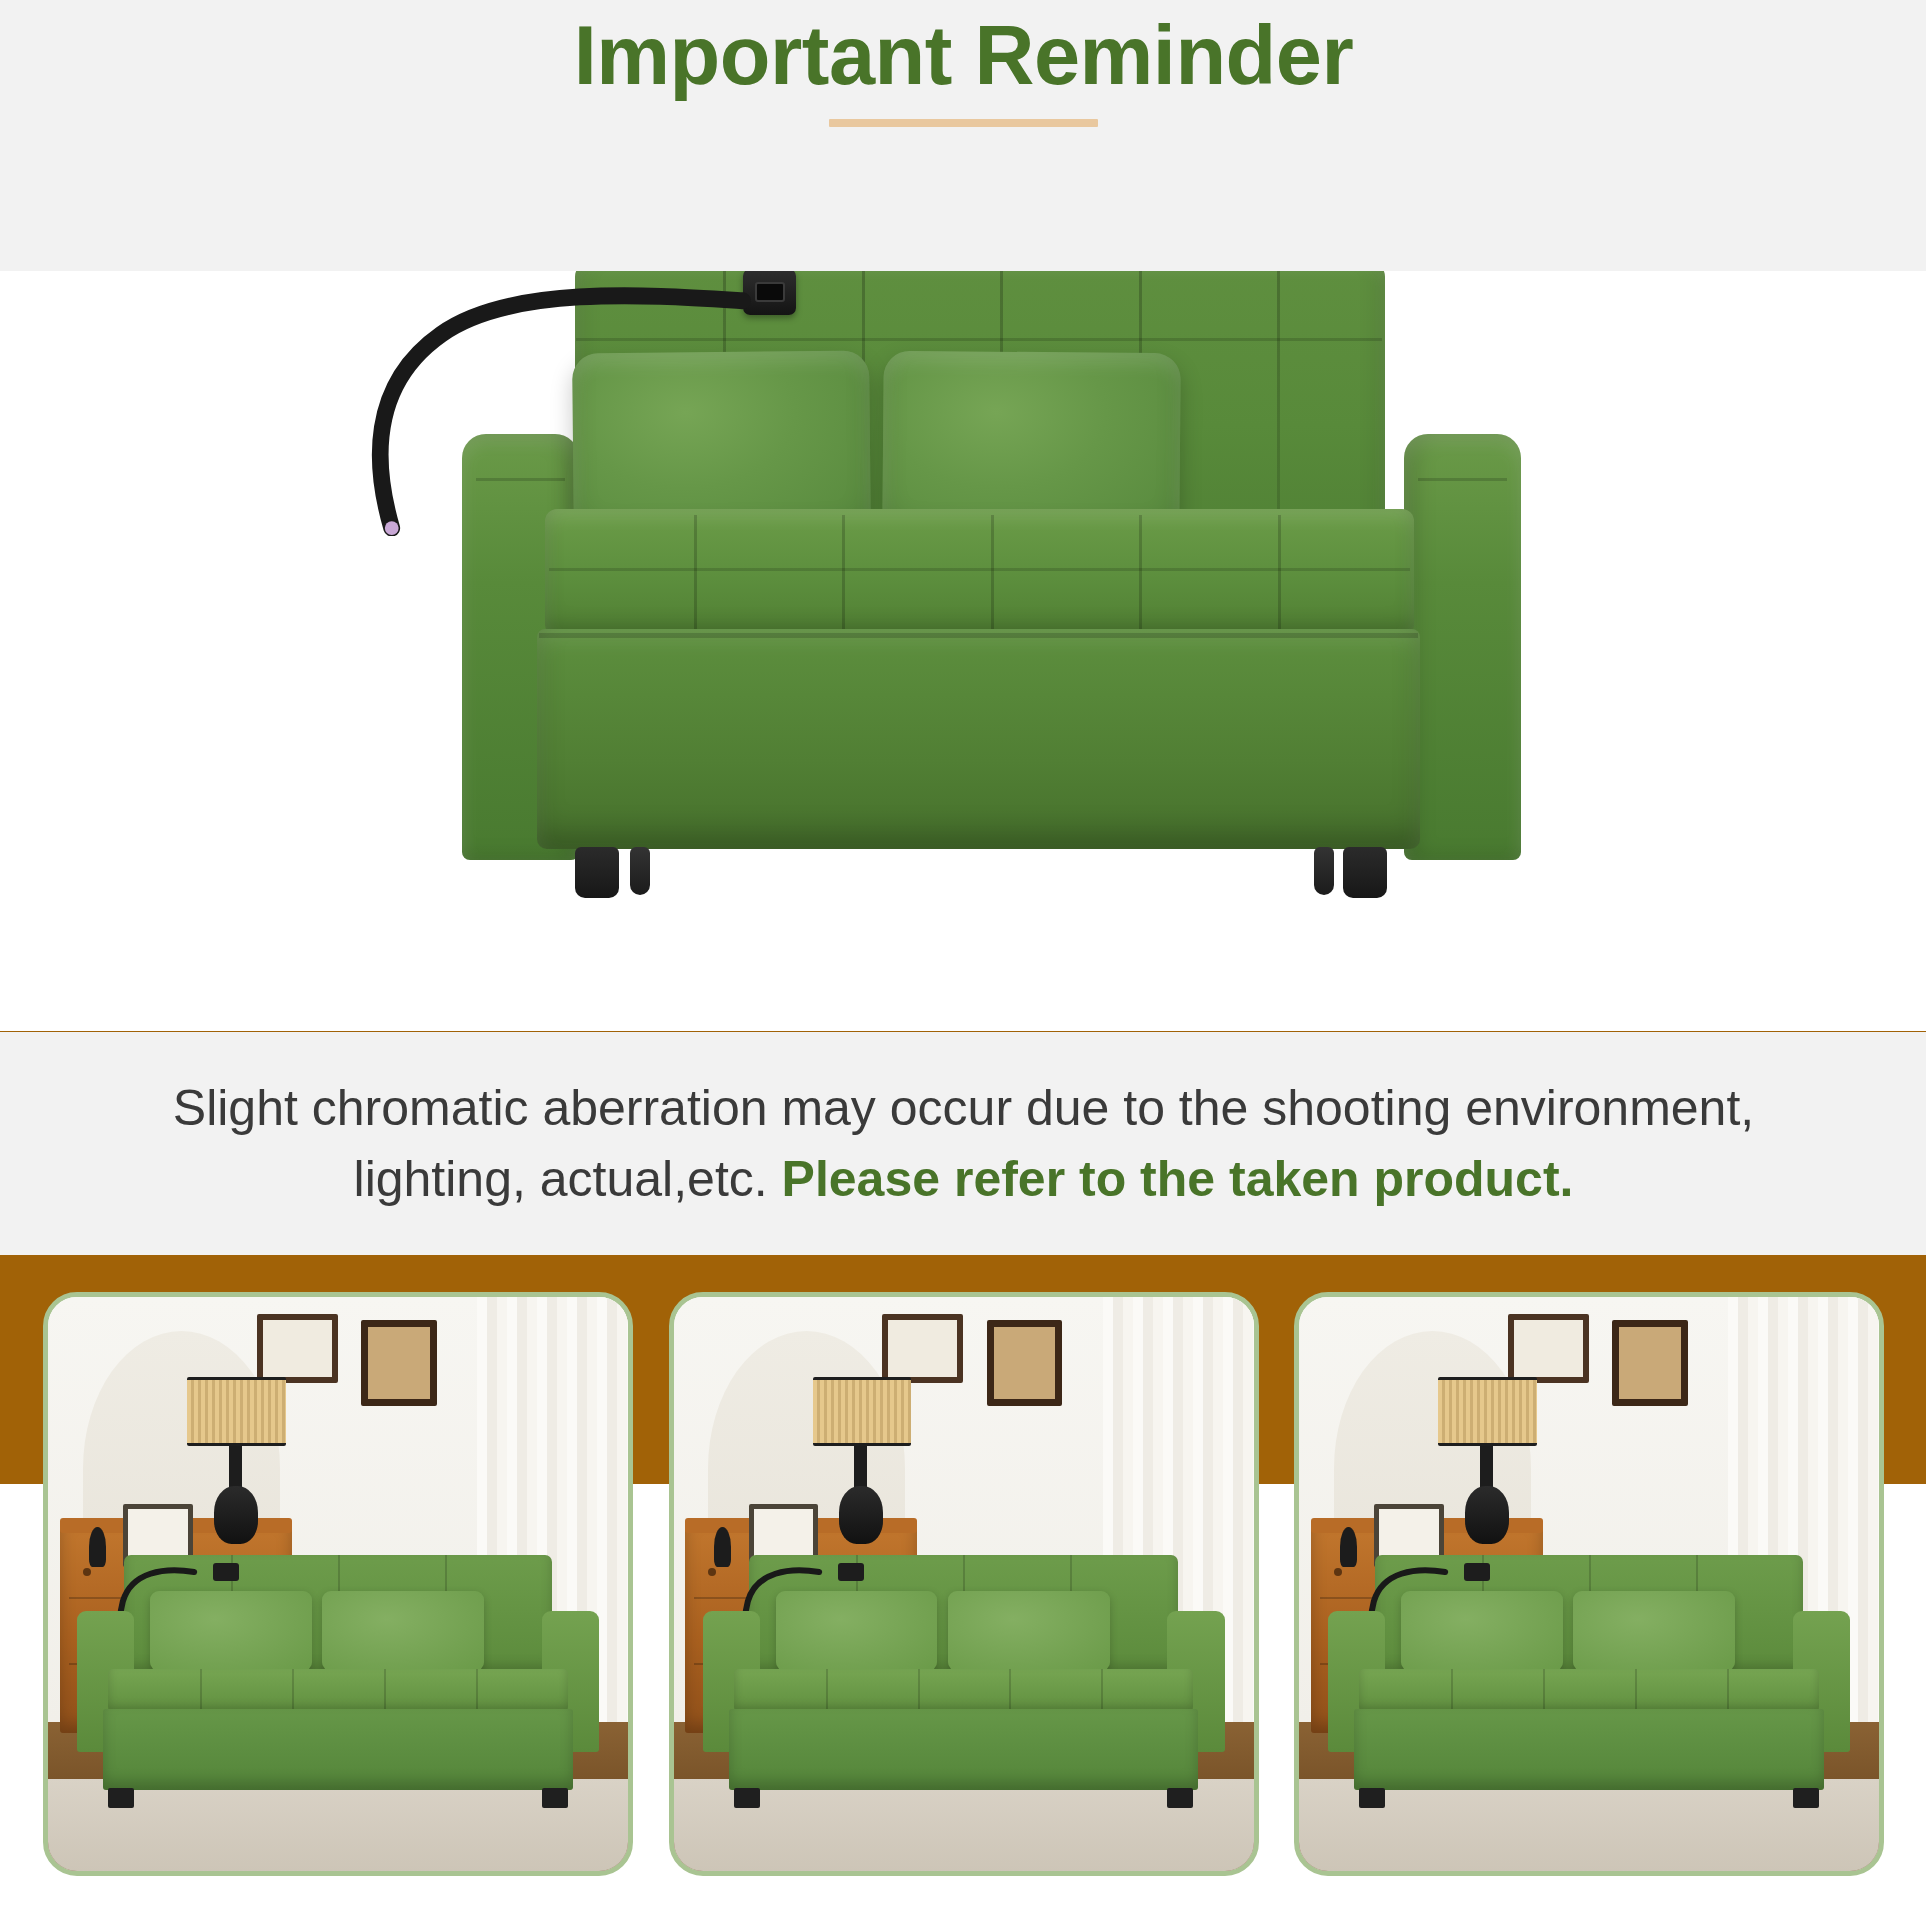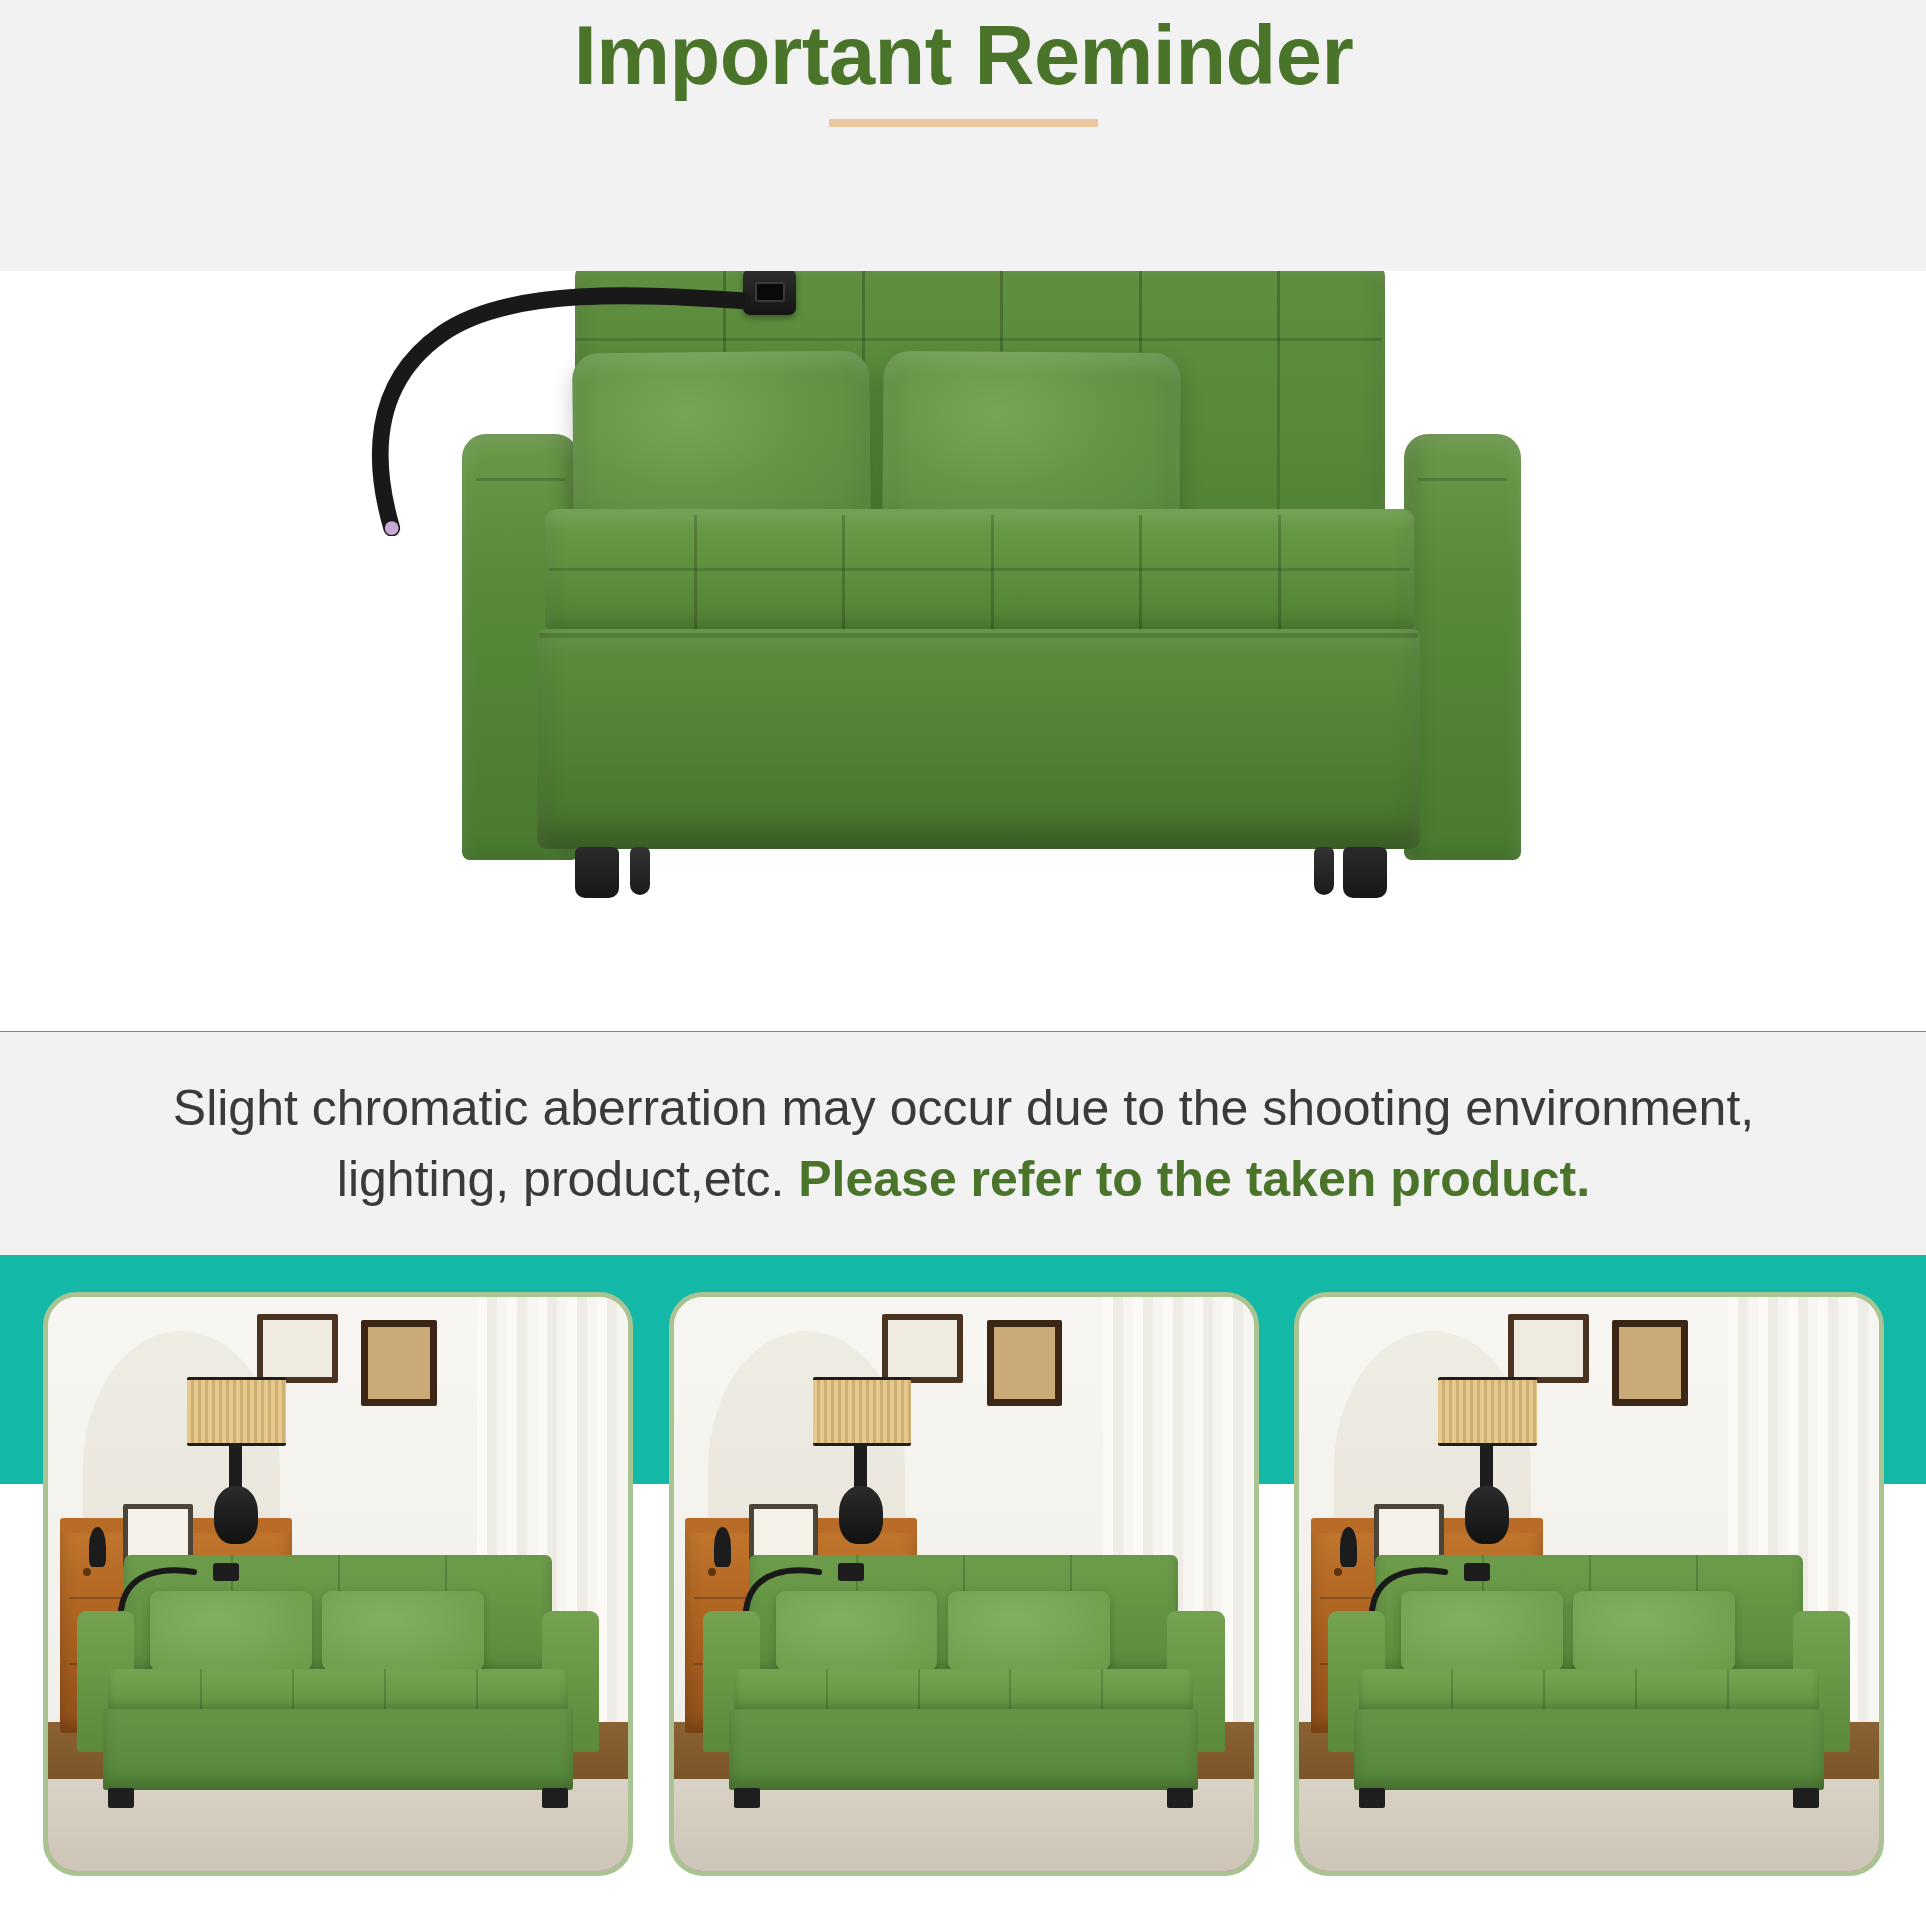--- a/index.html
+++ b/index.html
@@ -2,21 +2,21 @@
 <html><head>
 <meta charset="utf-8">
 <style>
   * { margin:0; padding:0; box-sizing:border-box; }
   html, body {
     width:1927px; height:1927px;
     background:#ffffff;
     font-family:"Liberation Sans", sans-serif;
     overflow:hidden;
   }
-  .page { position:relative; width:1927px; height:1484px; background:#14b8a6;padding-left:14px; }
+  .page { position:relative; width:1927px; height:1484px; background:#a16207;padding-left:14px; }
 
   
   .header-band {
     position:absolute; left:0; top:0; width:1927px; height:271px;
     background:#f2f2f2;
     display:flex; flex-direction:column; align-items:center; justify-content:flex-start;
   }
   .page-title {
     margin-top:14px;
     font-size:83px; line-height:1.0; font-weight:700;
@@ -274,21 +274,21 @@
           <path d="M425 22 C 330 16, 190 6, 120 56 C 46 108, 52 190, 70 252" fill="none" stroke="#191919" stroke-width="17" stroke-linecap="round"></path>
           <circle cx="70" cy="252" r="7" fill="#c9a8d6"></circle>
         </svg>
 
       </div>
     </div>
   </div>
 
   <div class="note-band">
     <div class="note-line">Slight chromatic aberration may occur due to the shooting environment,</div>
-    <div class="note-line"><span>lighting, product,etc. </span><span class="note-strong">Please refer to the taken product.</span></div>
+    <div class="note-line"><span>lighting, actual,etc. </span><span class="note-strong">Please refer to the taken product.</span></div>
   </div>
 
   <div class="thumbs">
 
     <div class="thumb">
       <div class="scene">
         <div class="wall"></div>
         <div class="wall-arch"></div>
         <div class="curtain"></div>
         <div class="floor"></div>

